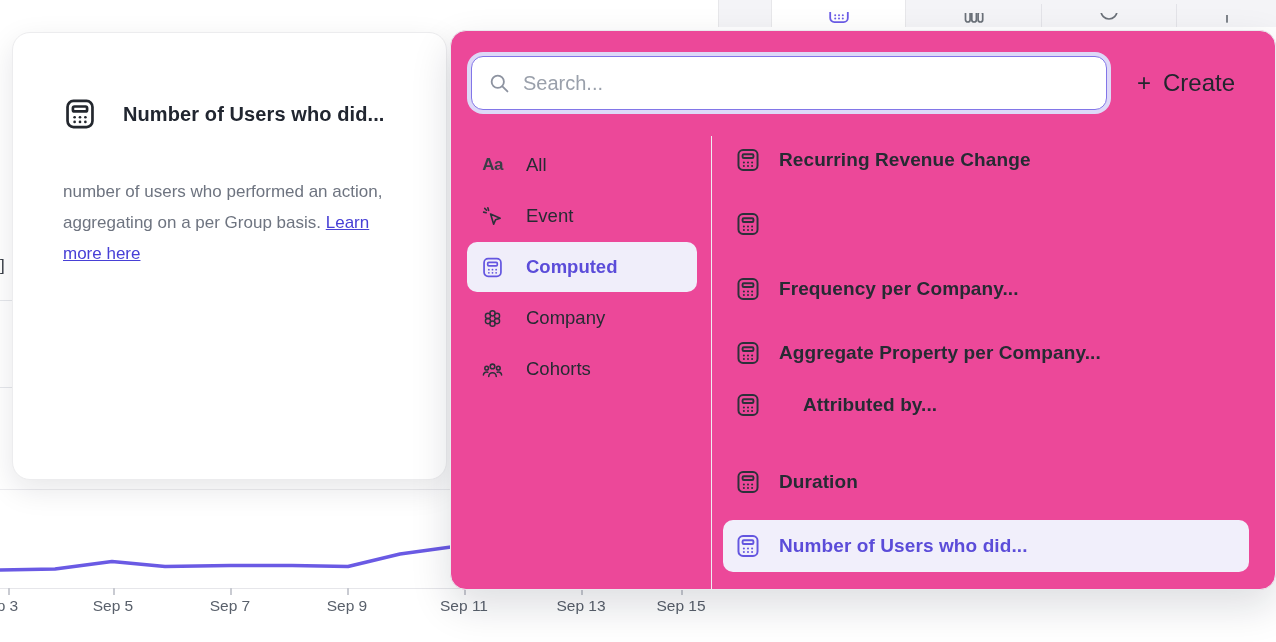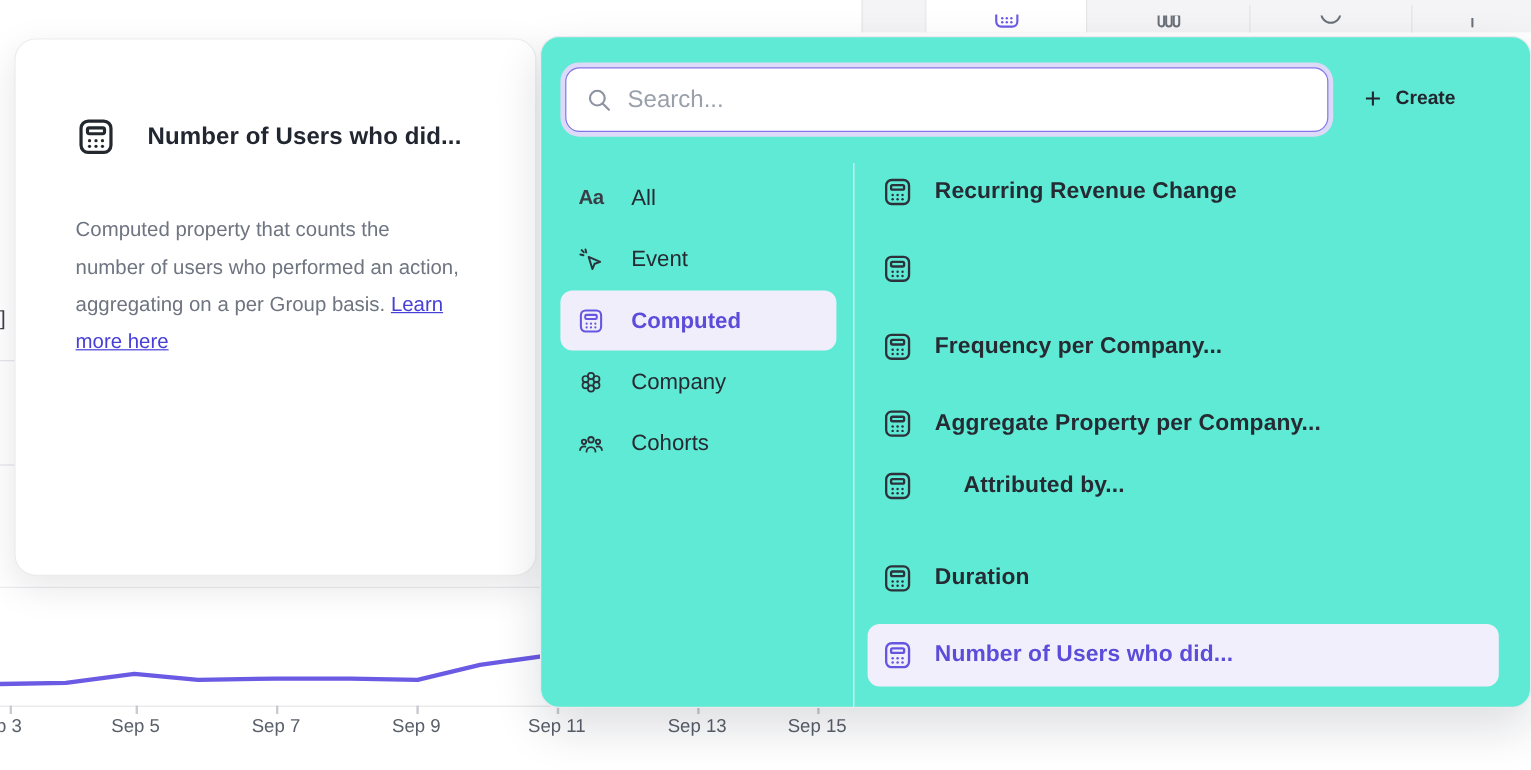--- a/index.html
+++ b/index.html
@@ -32,37 +32,37 @@
     border:1px solid #ececee; border-radius:18px;
     box-shadow:0 10px 30px rgba(17,24,39,.10);
   }
   .tooltip-head { position:absolute; left:50px; top:64px; display:flex; align-items:center; gap:26px; }
   .tooltip-title { font-size:20px; font-weight:700; color:#212630; letter-spacing:.1px; }
   .tooltip-desc { position:absolute; left:50px; top:143px; width:345px; font-size:17px; line-height:31px; color:#6e7480; }
   .tooltip-desc a { color:#4840d6; text-decoration:underline; }
 
   
   .panel {
-    left:450px; top:30px; width:826px; height:560px; background:#5eead4;
+    left:450px; top:30px; width:826px; height:560px; background:#ec4899;
     border:1px solid #e9e9ee; border-radius:16px;
     box-shadow:0 16px 40px rgba(17,24,39,.14);
   }
   .search-box {
     position:absolute; left:20px; top:25px; width:636px; height:54px;
     background:#fff; border:1.5px solid #8276e8; border-radius:12px;
     box-shadow:0 0 0 4px #ddd9f8; display:flex; align-items:center; padding:0 16px; gap:12px;
   }
   .search-box input {
     border:none; outline:none; flex:1; font-size:20px; color:#2a2f38;
     font-family:"Liberation Sans", sans-serif; background:transparent;
   }
   .search-box input::placeholder { color:#9aa0ab; }
   .create-btn { position:absolute; left:686px; top:36px; height:32px; display:flex; align-items:center; gap:12px; cursor:pointer; }
   .create-plus { font-size:24px; color:#22262e; font-weight:400; line-height:1; }
-  .create-label { font-size:16px; color:#22262e; font-weight:700; }
+  .create-label { font-size:24px; color:#22262e; font-weight:400; }
 
   .cat-col { position:absolute; left:0; top:105px; width:260px; }
   .cat-row { position:absolute; left:16px; width:230px; height:50px; border-radius:10px; display:flex; align-items:center; padding-left:14px; gap:22px; color:#262b33; }
   .cat-row .ic { width:23px; height:23px; display:flex; align-items:center; justify-content:center; color:#2c313a; flex:none; }
   .cat-label { font-size:18.5px; font-weight:500; }
   .cat-row.selected { background:#f0eefa; color:#5b4cd9; }
   .cat-row.selected .ic { color:#6456e0; }
   .cat-row.selected .cat-label { font-weight:600; }
   .aa-glyph { font-size:17px; font-weight:600; color:#3a3f47; letter-spacing:-0.5px; }
   .v-divider { position:absolute; left:260px; top:105px; width:1px; height:453px; background:#ededf1; }
@@ -165,21 +165,20 @@
             <circle cx="12" cy="14.3" r="0.95" fill="#23272e" stroke="none"></circle>
             <circle cx="15.8" cy="14.3" r="0.95" fill="#23272e" stroke="none"></circle>
           <circle cx="8.2" cy="17.6" r="0.95" fill="#23272e" stroke="none"></circle>
             <circle cx="12" cy="17.6" r="0.95" fill="#23272e" stroke="none"></circle>
             <circle cx="15.8" cy="17.6" r="0.95" fill="#23272e" stroke="none"></circle>
         </svg>
       </span>
       <span class="tooltip-title">Number of Users who did...</span>
     </div>
     <div class="tooltip-desc">
-      <span style="display:block;">Computed property that counts the</span>
       <span style="display:block;">number of users who performed an action,</span>
       <span>aggregating on a per Group basis. </span><a href="#">Learn more here</a>
     </div>
   </div>
 
   <div class="abs panel">
 
     <div class="search-box">
       <span>
         <svg width="23" height="23" viewBox="0 0 24 24" fill="none" stroke="#8d93a0" stroke-width="1.9" stroke-linecap="round">

